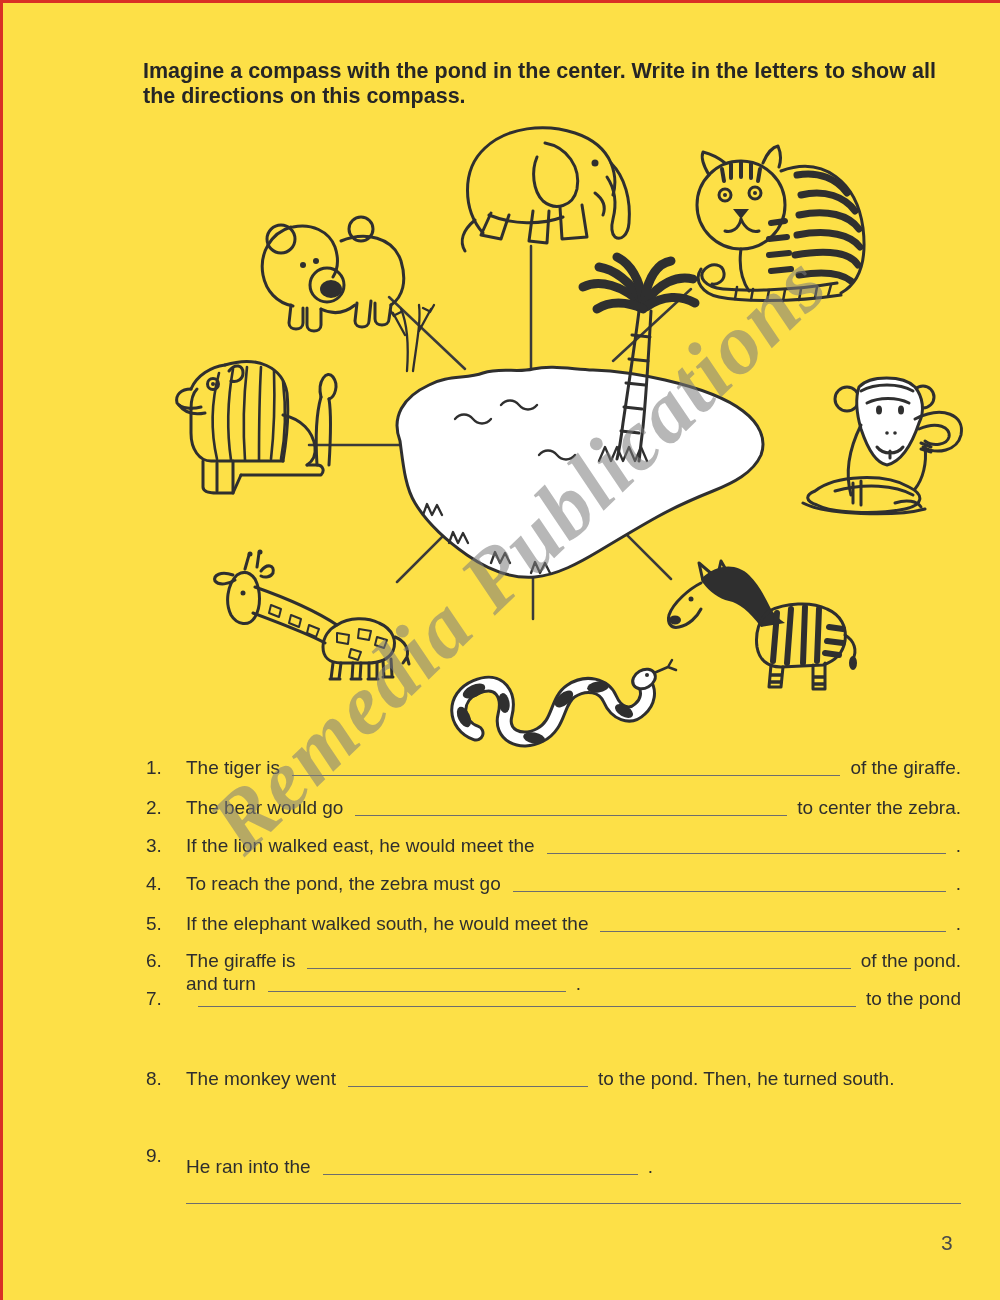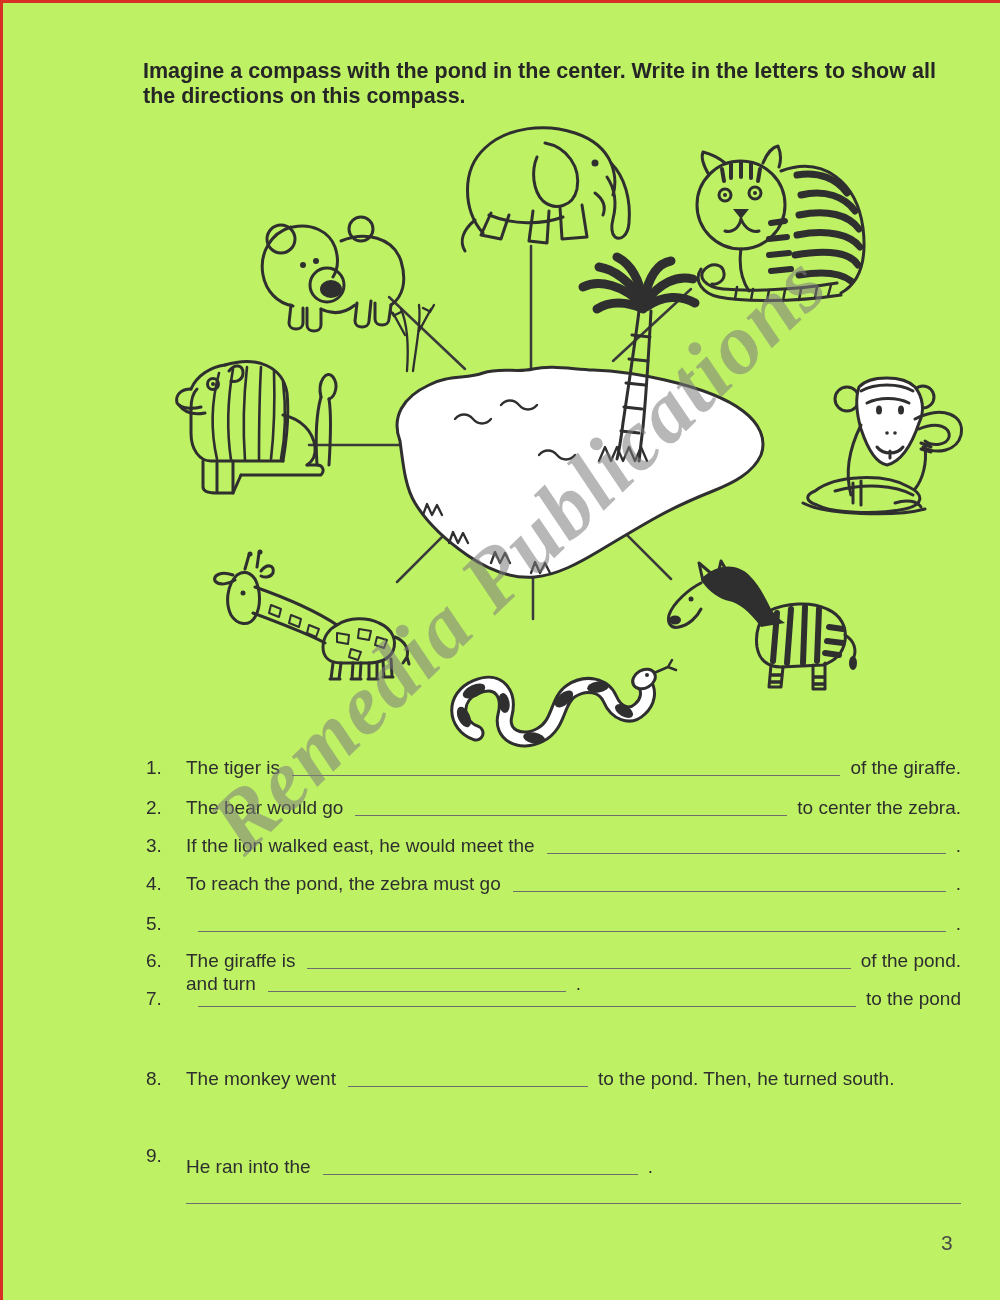--- a/index.html
+++ b/index.html
@@ -1,19 +1,19 @@
 <!DOCTYPE html>
 <html><head>
 <meta charset="utf-8">
 <style>
   html,body{margin:0;padding:0;background:#ffffff;}
   .page{
     position:relative;
     width:1000px;height:1300px;
-    background:#bef264;
+    background:#fde047;
     font-family:"Liberation Sans", sans-serif;
     color:#2b2b2b;
     overflow:hidden;
     border-top:3px solid #d93025;
     border-left:3px solid #d93025;
     box-sizing:border-box;
   }
   .title{
     position:absolute;left:140px;top:56px;width:860px;
     font-size:21.5px;font-weight:bold;line-height:25px;color:#262626;
@@ -316,20 +316,21 @@
     <span class="q-text">.</span>
   </div>
   <div class="q-row" style="top:869px">
     <span class="q-num">4.</span>
     <span class="q-text">To reach the pond, the zebra must go</span>
     <span class="q-blank"></span>
     <span class="q-text">.</span>
   </div>
   <div class="q-row" style="top:909px">
     <span class="q-num">5.</span>
+    <span class="q-text"><span>If the elephant walked </span><span class="bold">south</span><span>, he would meet the</span></span>
     <span class="q-blank"></span>
     <span class="q-text">.</span>
   </div>
   <div class="q-row" style="top:946px">
     <span class="q-num">6.</span>
     <span class="q-text">The giraffe is</span>
     <span class="q-blank"></span>
     <span class="q-text">of the pond.</span>
   </div>
   <div class="q-row" style="top:984px">

